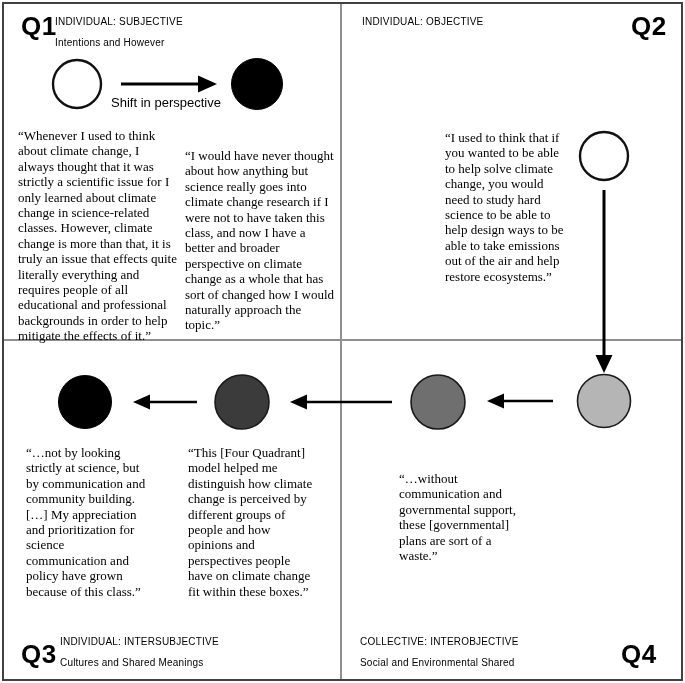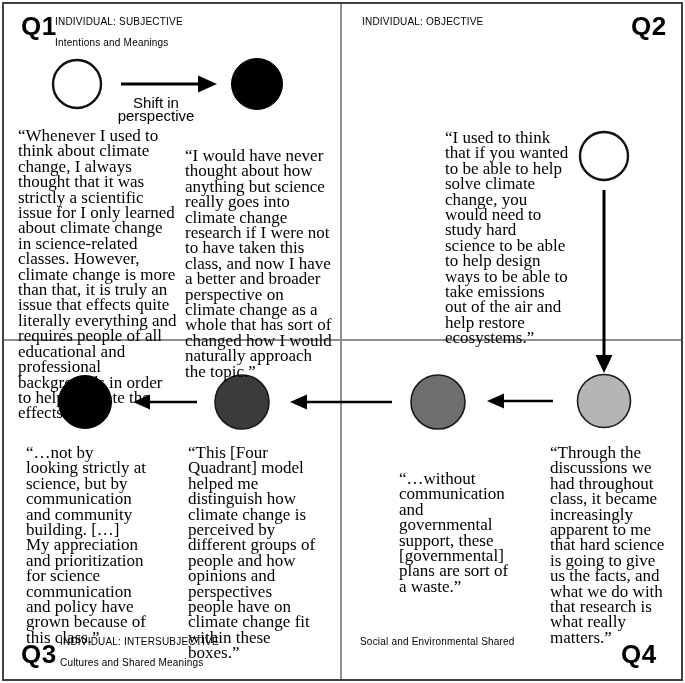--- a/index.html
+++ b/index.html
@@ -4,24 +4,24 @@
 <style>
   html,body{margin:0;padding:0;background:#fff;}
   .stage{position:relative;width:685px;height:683px;background:#fff;overflow:hidden;
          font-family:"Liberation Sans", sans-serif;color:#000;}
   .frame{position:absolute;left:2px;top:2px;width:681px;height:679px;
          border:2px solid #414141;box-sizing:border-box;background:#fff;}
   .divider-v{position:absolute;left:340px;top:4px;width:2px;height:675px;background:#8f8f8f;}
   .divider-h{position:absolute;left:4px;top:339px;width:677px;height:2px;background:#8f8f8f;}
   .qlabel{position:absolute;font-size:26px;font-weight:bold;letter-spacing:0.5px;}
   .qtitle{position:absolute;text-align:left;font-size:10px;line-height:21px;letter-spacing:0.2px;}
-  .quote{position:absolute;font-family:"Liberation Serif", serif;font-size:17px;
+  .quote{position:absolute;font-family:"Liberation Serif", serif;font-size:13px;
          line-height:15.4px;text-align:left;}
-  .shift-label{position:absolute;left:98px;top:96px;width:116px;text-align:center;
-         font-size:15px;line-height:13px;}
+  .shift-label{position:absolute;left:108px;top:96px;width:116px;text-align:center;
+         font-size:13px;line-height:13px;}
   .overlay{position:absolute;left:0;top:0;width:685px;height:683px;pointer-events:none;}
 </style>
 </head>
 <body>
 
 <div class="stage">
   <div class="frame"></div>
   <div class="divider-v"></div>
   <div class="divider-h"></div>
 
@@ -54,21 +54,21 @@
     <g>
       <line x1="197" y1="402" x2="149" y2="402" stroke="#000" stroke-width="2.6"></line>
       <polygon points="133,402 150,394.5 150,409.5" fill="#000"></polygon>
     </g>
     <circle cx="85" cy="402" r="26.5" stroke="#000" stroke-width="1" fill="#000000"></circle>
   </svg>
 
   <div class="qlabel" style="left:21px;top:11px;">Q1</div>
   <div class="qtitle" style="left:55px;top:11px;width:270px;">
     <div>INDIVIDUAL: SUBJECTIVE</div>
-    <div>Intentions and Meanings</div>
+    <div>Intentions and However</div>
   </div>
   <div class="shift-label">Shift in perspective</div>
   <div class="quote" style="left:18px;top:128px;width:160px;">“Whenever I used to think about climate change, I always thought that it was strictly a scientific issue for I only learned about climate change in science-related classes. However, climate change is more than that, it is truly an issue that effects quite literally everything and requires people of all educational and professional backgrounds in order to help mitigate the effects of it.”</div>
   <div class="quote" style="left:185px;top:128px;width:151px;margin-top:20px;">“I would have never thought about how anything but science really goes into climate change research if I were not to have taken this class, and now I have a better and broader perspective on climate change as a whole that has sort of changed how I would naturally approach the topic.”</div>
 
   <div class="qlabel" style="left:631px;top:11px;">Q2</div>
   <div class="qtitle" style="left:362px;top:11px;width:270px;">
     <div>INDIVIDUAL: OBJECTIVE</div>
   </div>
   <div class="quote" style="left:445px;top:130px;width:124px;">“I used to think that if you wanted to be able to help solve climate change, you would need to study hard science to be able to help design ways to be able to take emissions out of the air and help restore ecosystems.”</div>
@@ -76,17 +76,17 @@
   <div class="qlabel" style="left:21px;top:639px;">Q3</div>
   <div class="qtitle" style="left:60px;top:631px;width:275px;">
     <div>INDIVIDUAL: INTERSUBJECTIVE</div>
     <div>Cultures and Shared Meanings</div>
   </div>
   <div class="quote" style="left:26px;top:445px;width:120px;">“…not by looking strictly at science, but by communication and community building. […] My appreciation and prioritization for science communication and policy have grown because of this class.”</div>
   <div class="quote" style="left:188px;top:445px;width:128px;">“This [Four Quadrant] model helped me distinguish how climate change is perceived by different groups of people and how opinions and perspectives people have on climate change fit within these boxes.”</div>
 
   <div class="qlabel" style="left:593px;top:639px;margin-left:28px;">Q4</div>
   <div class="qtitle" style="left:360px;top:631px;width:275px;">
+    <div>COLLECTIVE: INTEROBJECTIVE</div>
     <div>Social and Environmental Shared</div>
   </div>
   <div class="quote" style="left:399px;top:471px;width:118px;">“…without communication and governmental support, these [governmental] plans are sort of a waste.”</div>
-  <div class="quote" style="left:550px;top:445px;width:120px;">“Through the discussions we had throughout class, it became increasingly apparent to me that hard science is going to give us the facts, and what we do with that research is what really matters.”</div>
 </div>
 
 </body></html>

